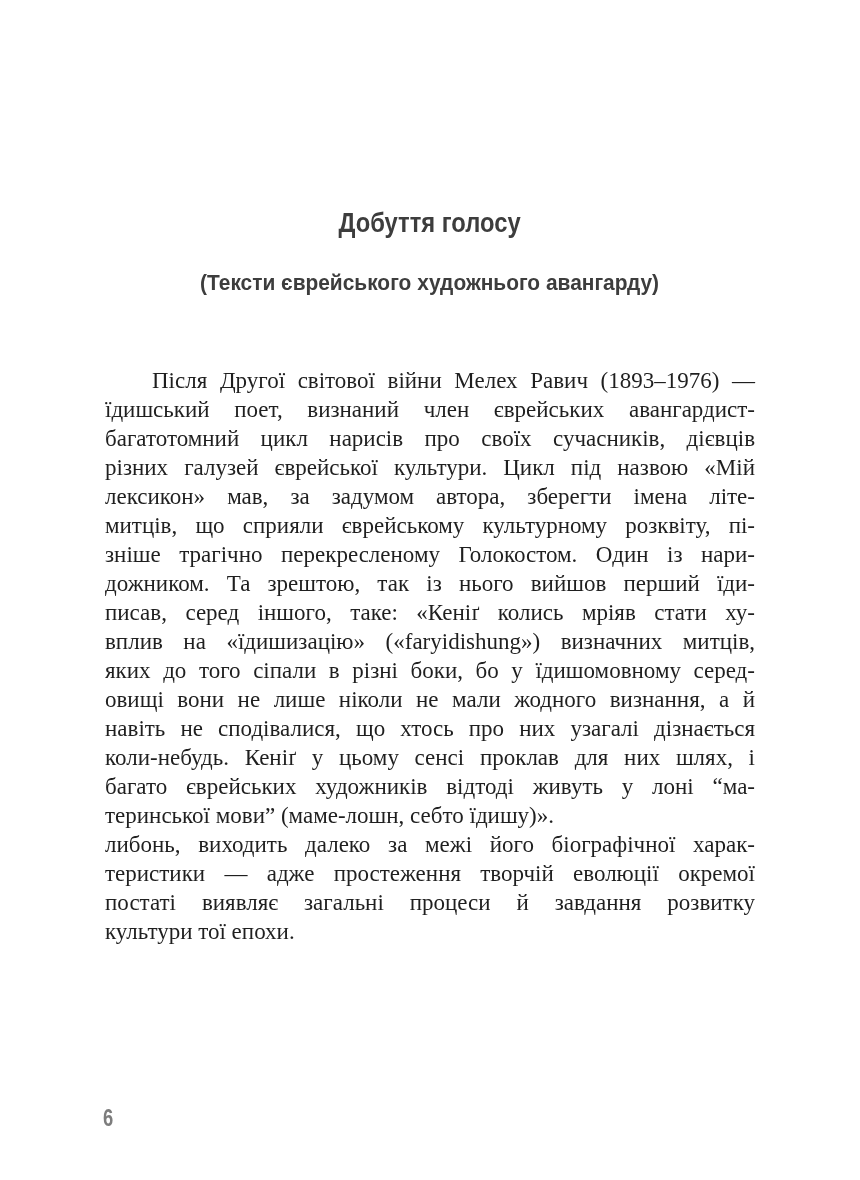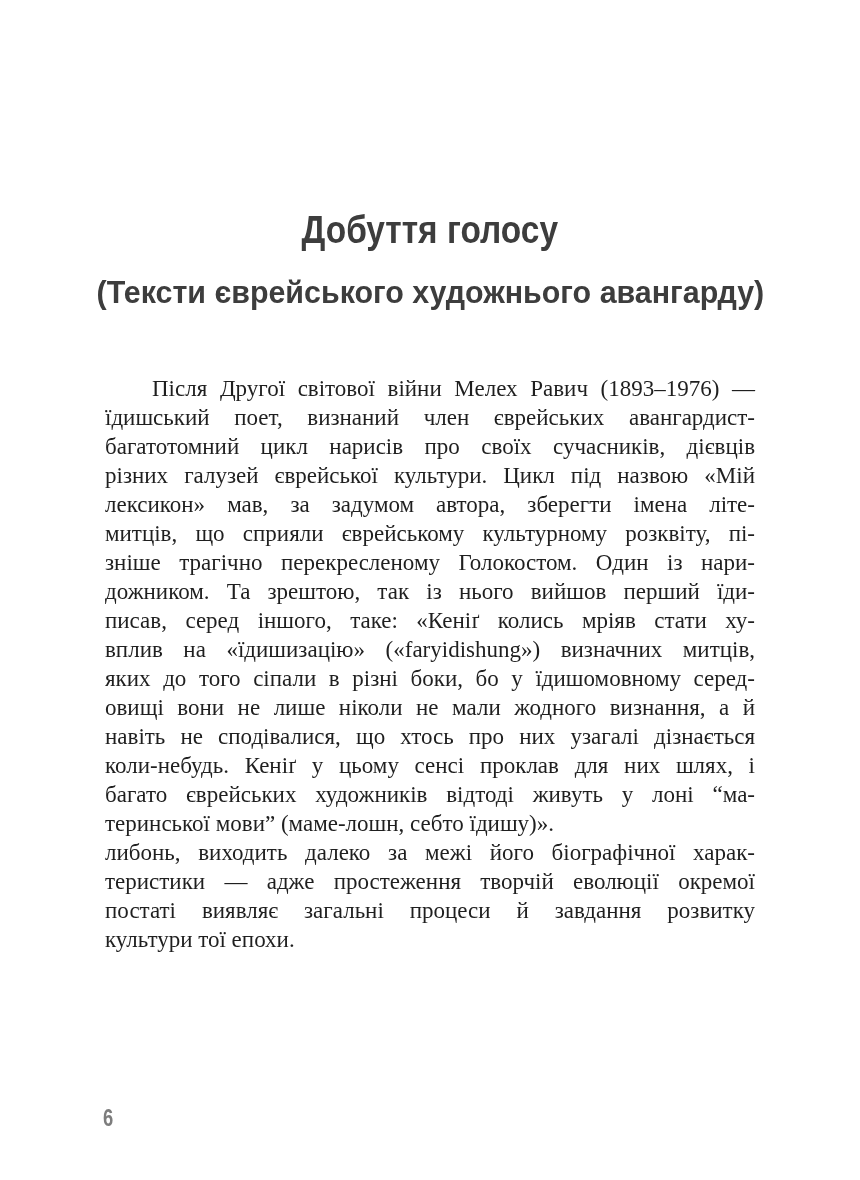--- a/index.html
+++ b/index.html
@@ -12,43 +12,43 @@
     font-family: "Liberation Serif", serif;
   }
   .title {
     position: absolute;
     top: 184px;
     left: 0;
     width: 860px;
     text-align: center;
     font-family: "Liberation Sans", sans-serif;
     font-weight: 700;
-    font-size: 38px;
+    font-size: 27px;
     line-height: 42px;
     color: var(--heading, #3d3d3d);
     white-space: nowrap;
   }
   .title .squeeze { display: inline-block; transform: scaleX(0.88); transform-origin: center; }
   .subtitle {
     position: absolute;
     top: 250px;
     left: 0;
     width: 860px;
     text-align: center;
     font-family: "Liberation Sans", sans-serif;
     font-weight: 700;
-    font-size: 32px;
+    font-size: 22px;
     line-height: 30px;
     color: var(--heading, #3d3d3d);
     white-space: nowrap;
   }
   .subtitle .squeeze { display: inline-block; transform: scaleX(0.95); transform-origin: center; }
   .body-text {
     position: absolute;
-    top: 374px;
+    top: 366px;
     left: 105px;
     width: 650px;
     font-size: 23px;
     line-height: 29px;
     color: var(--text, #1f1f1f);
     text-align: justify;
   }
   .paragraph { margin: 0; }
   .line { text-align: justify; text-align-last: justify; }
   .line.para-start { text-indent: 47px; }

